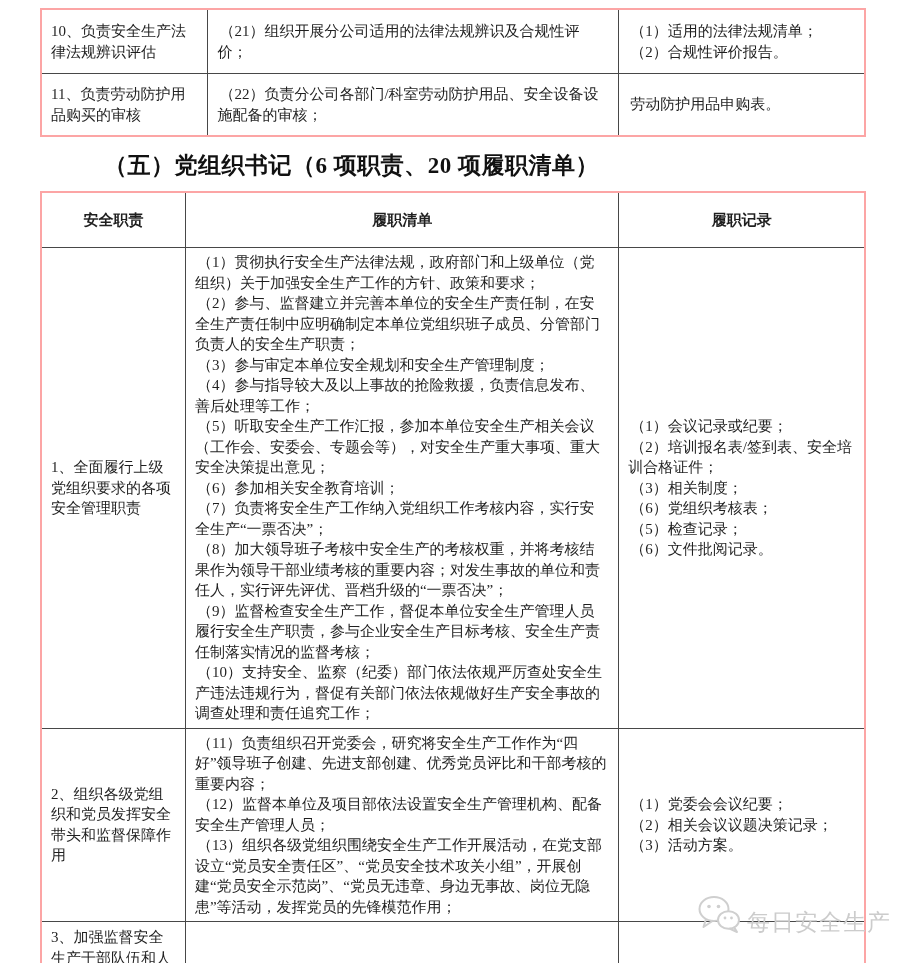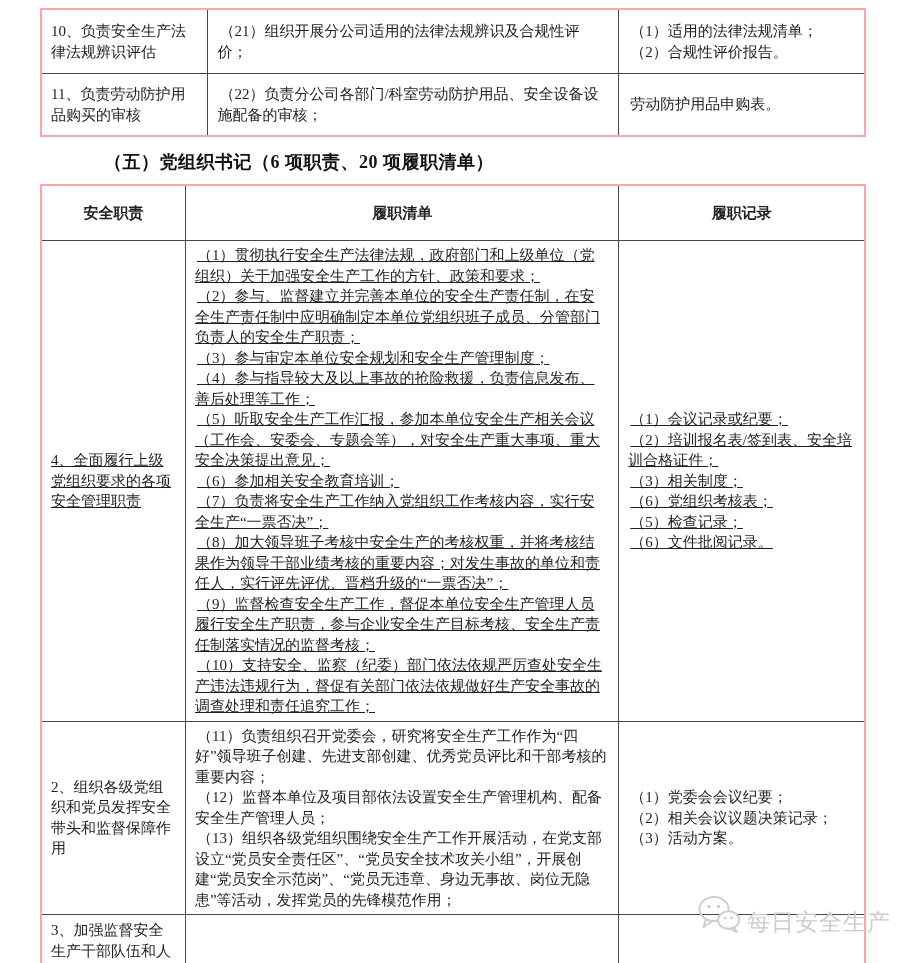--- a/index.html
+++ b/index.html
@@ -31,33 +31,33 @@
   }
   #top-table { margin: 8px 0 0 40px; width: 826px; }
   #top-table .c1 { width: 156px; }
   #top-table .c2 { width: 384px; }
   #top-table .c3 { width: 230px; }
   #top-table tr.r1 td { height: 55px; }
   #top-table tr.r2 td { height: 53px; }
   #top-table tr.r3 td { height: 49px; }
 
   h2.section-heading {
-    font-size: 18px;
+    font-size: 23px;
     font-weight: bold;
     margin: 13px 0 10px 104px;
     color: #111;
     letter-spacing: 0.5px;
   }
 
   #main-table { margin: 0 0 0 40px; width: 826px; }
   #main-table .c1 { width: 135px; }
   #main-table .c2 { width: 405px; }
   #main-table .c3 { width: 230px; }
   #main-table tr.hdr th { height: 34px; }
-  #main-table tr.r1 td { height: 420px; text-decoration: underline; }
+  #main-table tr.r1 td { height: 420px; }
   #main-table tr.r2 td { height: 160px; }
   #main-table tr.r3 td { height: 64px; }
 
   td.checklist p, td.records p { margin: 0; text-indent: 2px; }
 
   .watermark {
     position: absolute;
     left: 697px; top: 894px;
     display: flex;
     align-items: flex-end;
@@ -111,21 +111,21 @@
       <col class="c2">
       <col class="c3">
     </colgroup>
   <tbody>
       <tr class="hdr">
     <th>安全职责</th>
     <th>履职清单</th>
     <th>履职记录</th>
   </tr>
   <tr class="r1">
-    <td class="duty">4、全面履行上级党组织要求的各项安全管理职责</td>
+    <td class="duty">1、全面履行上级党组织要求的各项安全管理职责</td>
     <td class="checklist">
       <p>（1）贯彻执行安全生产法律法规，政府部门和上级单位（党组织）关于加强安全生产工作的方针、政策和要求；</p>
       <p>（2）参与、监督建立并完善本单位的安全生产责任制，在安全生产责任制中应明确制定本单位党组织班子成员、分管部门负责人的安全生产职责；</p>
       <p>（3）参与审定本单位安全规划和安全生产管理制度；</p>
       <p>（4）参与指导较大及以上事故的抢险救援，负责信息发布、善后处理等工作；</p>
       <p>（5）听取安全生产工作汇报，参加本单位安全生产相关会议（工作会、安委会、专题会等），对安全生产重大事项、重大安全决策提出意见；</p>
       <p>（6）参加相关安全教育培训；</p>
       <p>（7）负责将安全生产工作纳入党组织工作考核内容，实行安全生产“一票否决”；</p>
       <p>（8）加大领导班子考核中安全生产的考核权重，并将考核结果作为领导干部业绩考核的重要内容；对发生事故的单位和责任人，实行评先评优、晋档升级的“一票否决”；</p>
       <p>（9）监督检查安全生产工作，督促本单位安全生产管理人员履行安全生产职责，参与企业安全生产目标考核、安全生产责任制落实情况的监督考核；</p>

